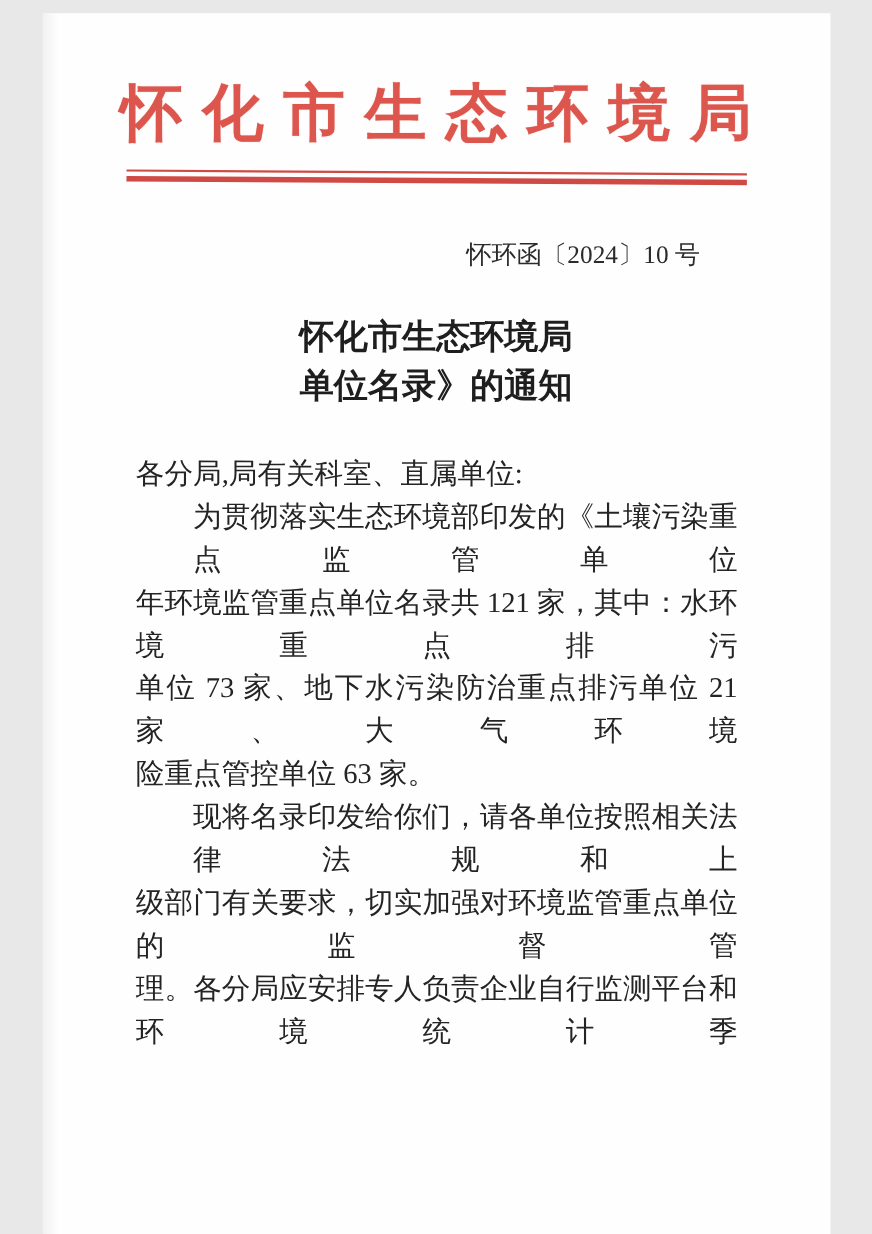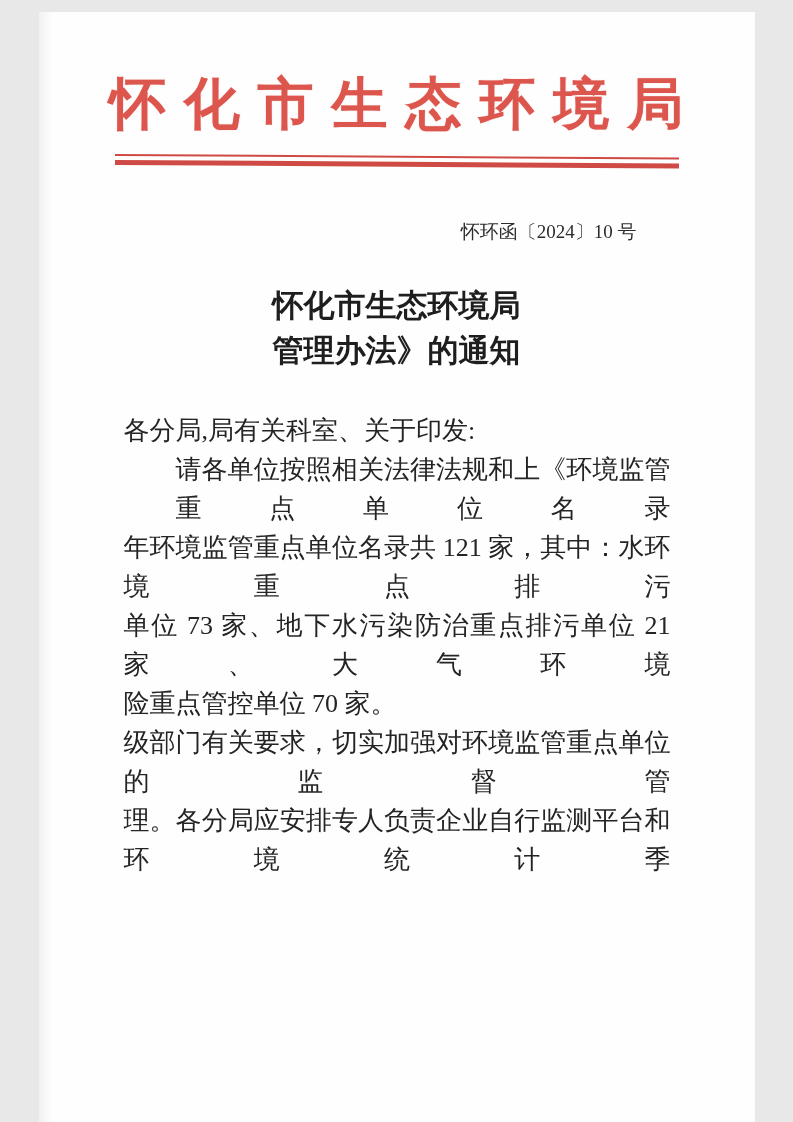--- a/index.html
+++ b/index.html
@@ -52,21 +52,21 @@
   .rule-group .rule-thick {
     height: 5px;
     margin-top: 4px;
     background: #cf4a44;
   }
 
   .doc-no {
     margin-top: 52px;
     padding-right: 118px;
     text-align: right;
-    font-size: 19px;
+    font-size: 23px;
     line-height: 30px;
     color: #2b2b2b;
   }
 
   .notice-title {
     margin-top: 36px;
     text-align: center;
     font-weight: bold;
     font-size: 31px;
     line-height: 45px;
@@ -100,27 +100,28 @@
 
   <div class="rule-group">
     <div class="rule-thin"></div>
     <div class="rule-thick"></div>
   </div>
 
   <div class="doc-no">怀环函〔2024〕10 号</div>
 
   <div class="notice-title">
     <div>怀化市生态环境局</div>
-    <div>管理办法》的通知</div>
+    <div>单位名录》的通知</div>
   </div>
 
   <div class="body-text">
-    <div class="line">各分局,局有关科室、关于印发:</div>
-    <div class="line fill indent">请各单位按照相关法律法规和上《环境监管重点单位名录</div>
+    <div class="line">各分局,局有关科室、直属单位:</div>
+    <div class="line fill indent">为贯彻落实生态环境部印发的《土壤污染重点监管单位</div>
     <div class="line fill">年环境监管重点单位名录共 121 家，其中：水环境重点排污</div>
     <div class="line fill">单位 73 家、地下水污染防治重点排污单位 21 家、大气环境</div>
-    <div class="line">险重点管控单位 70 家。</div>
+    <div class="line">险重点管控单位 63 家。</div>
+    <div class="line fill indent">现将名录印发给你们，请各单位按照相关法律法规和上</div>
     <div class="line fill">级部门有关要求，切实加强对环境监管重点单位的监督管</div>
     <div class="line fill">理。各分局应安排专人负责企业自行监测平台和环境统计季</div>
 
   </div>
 
 </div>
 
 </body></html>

